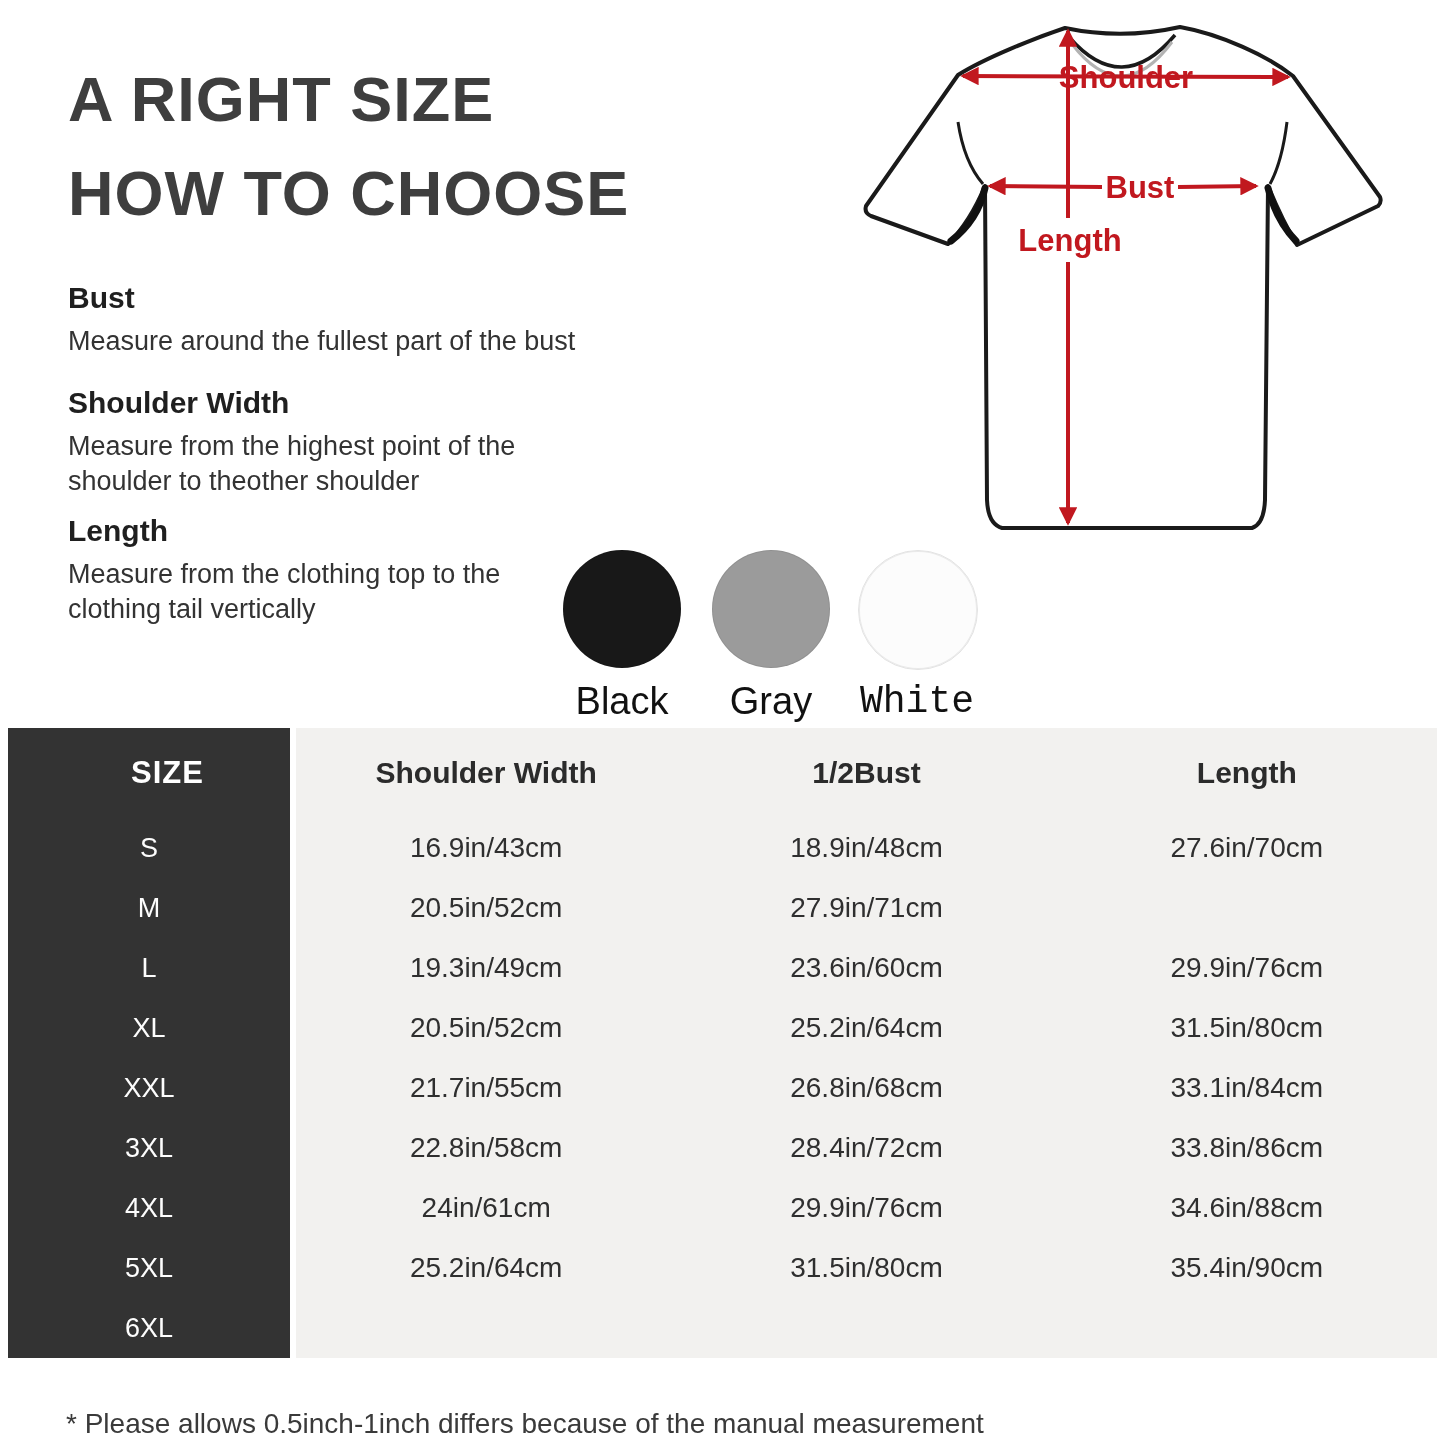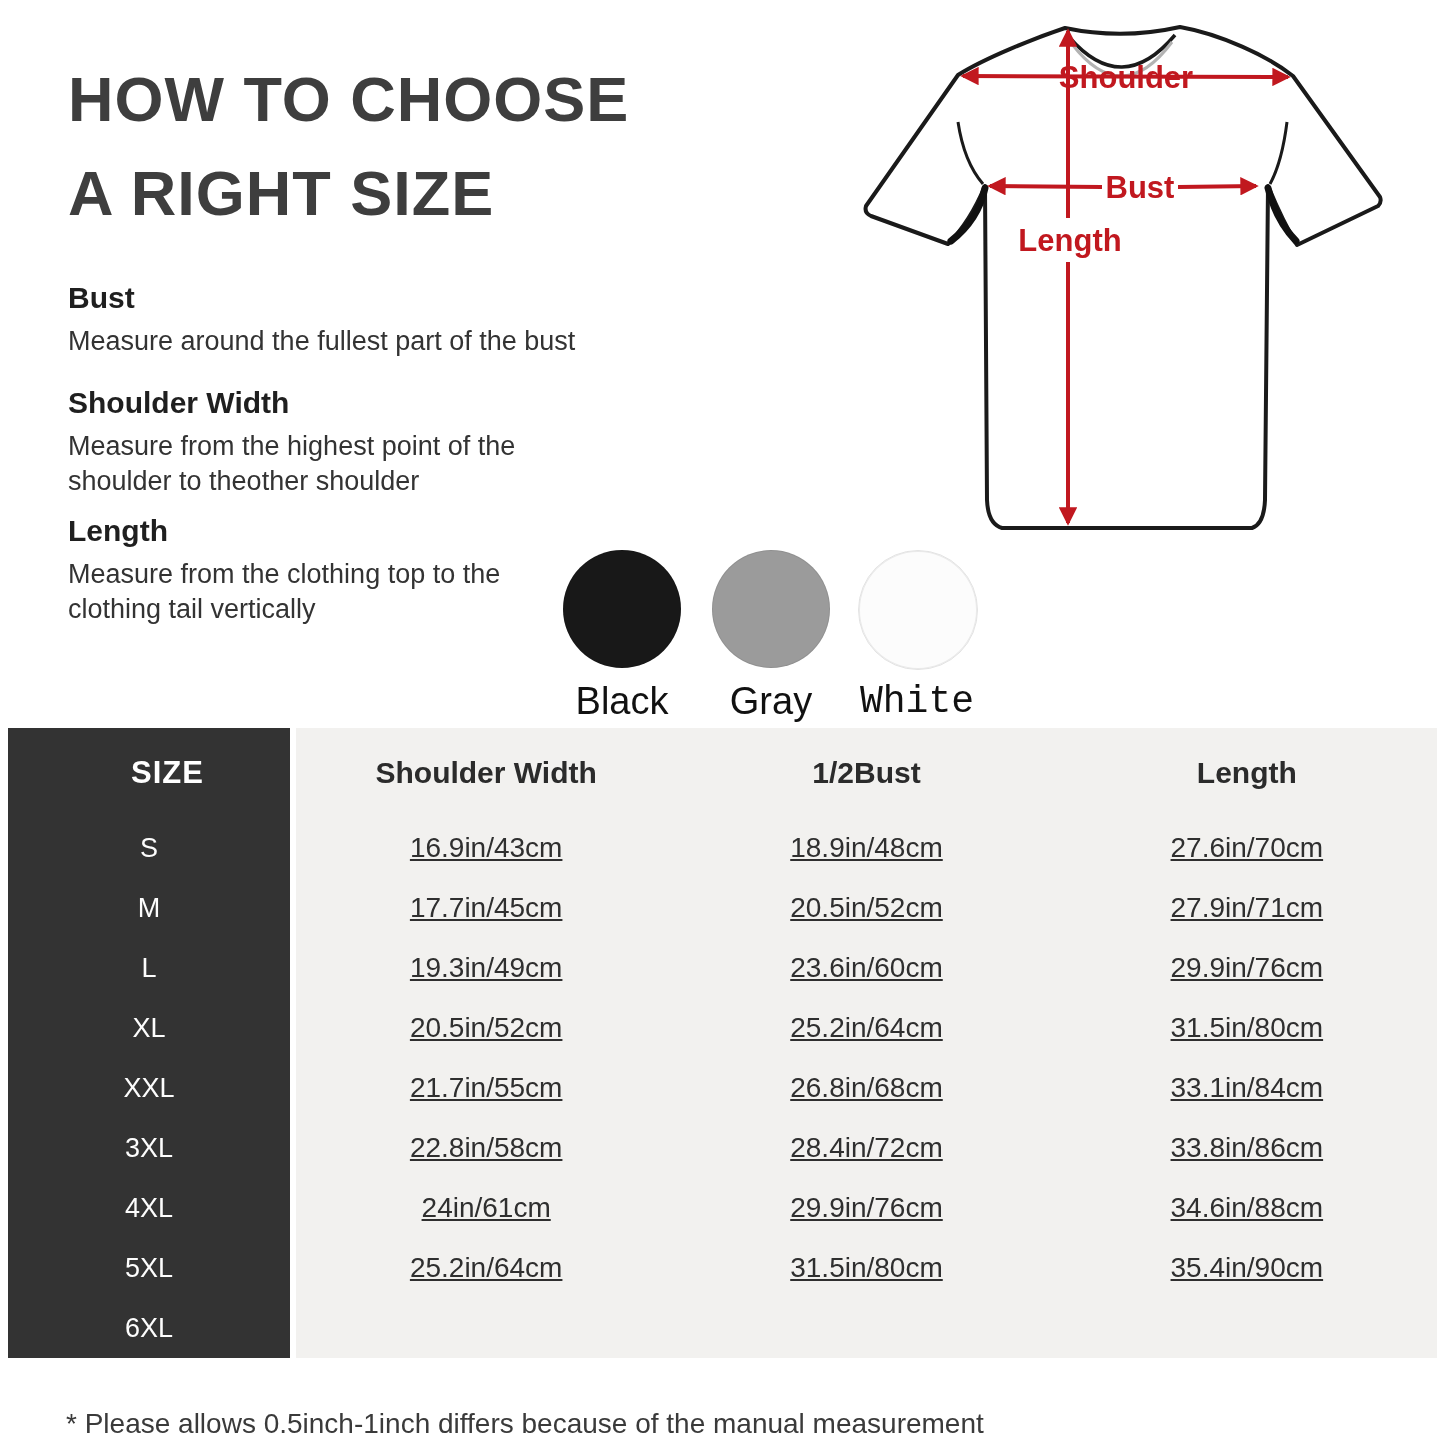--- a/index.html
+++ b/index.html
@@ -29,32 +29,32 @@
                   font-size:31px;font-weight:bold;color:#fff;letter-spacing:1px;margin-left:37px;}
   .tbl-dark .srow{height:60px;display:flex;align-items:center;justify-content:center;
                   font-size:27px;color:#fdfdfd;}
   .tbl-data{position:absolute;left:296px;top:728px;width:1141px;height:630px;
             background:#f2f1ef;display:flex;flex-direction:column;}
   .tbl-data .hrow{height:90px;display:grid;grid-template-columns:repeat(3,1fr);
                   align-items:center;}
   .tbl-data .hrow div{text-align:center;font-size:30px;font-weight:bold;color:#2b2b2b;}
   .tbl-data .drow{height:60px;display:grid;grid-template-columns:repeat(3,1fr);
                   align-items:center;}
-  .tbl-data .drow div{text-align:center;font-size:28px;color:#2f2f2f;text-decoration:underline;}
+  .tbl-data .drow div{text-align:center;font-size:28px;color:#2f2f2f;}
   
   .footnote{position:absolute;left:66px;top:1392px;font-size:28px;color:#3a3a3a;margin-top:16px;}
 </style>
 </head>
 <body>
 
 <div id="page">
 
   <div class="title">
+    <div>A RIGHT SIZE</div>
     <div>HOW TO CHOOSE</div>
-    <div>A RIGHT SIZE</div>
   </div>
 
   <div class="instr" id="instr-bust">
     <div class="hd">Bust</div>
     <div class="ln">Measure around the fullest part of the bust</div>
   </div>
   <div class="instr" id="instr-shoulder">
     <div class="hd">Shoulder Width</div>
     <div class="ln">Measure from the highest point of the</div>
     <div class="ln">shoulder to theother shoulder</div>
@@ -129,21 +129,20 @@
       <div>Shoulder Width</div>
       <div>1/2Bust</div>
       <div>Length</div>
     </div>
     <div class="drow">
       <div>16.9in/43cm</div>
       <div>18.9in/48cm</div>
       <div>27.6in/70cm</div>
     </div>
     <div class="drow">
-      <div>17.7in/45cm</div>
       <div>20.5in/52cm</div>
       <div>27.9in/71cm</div>
     </div>
     <div class="drow">
       <div>19.3in/49cm</div>
       <div>23.6in/60cm</div>
       <div>29.9in/76cm</div>
     </div>
     <div class="drow">
       <div>20.5in/52cm</div>

